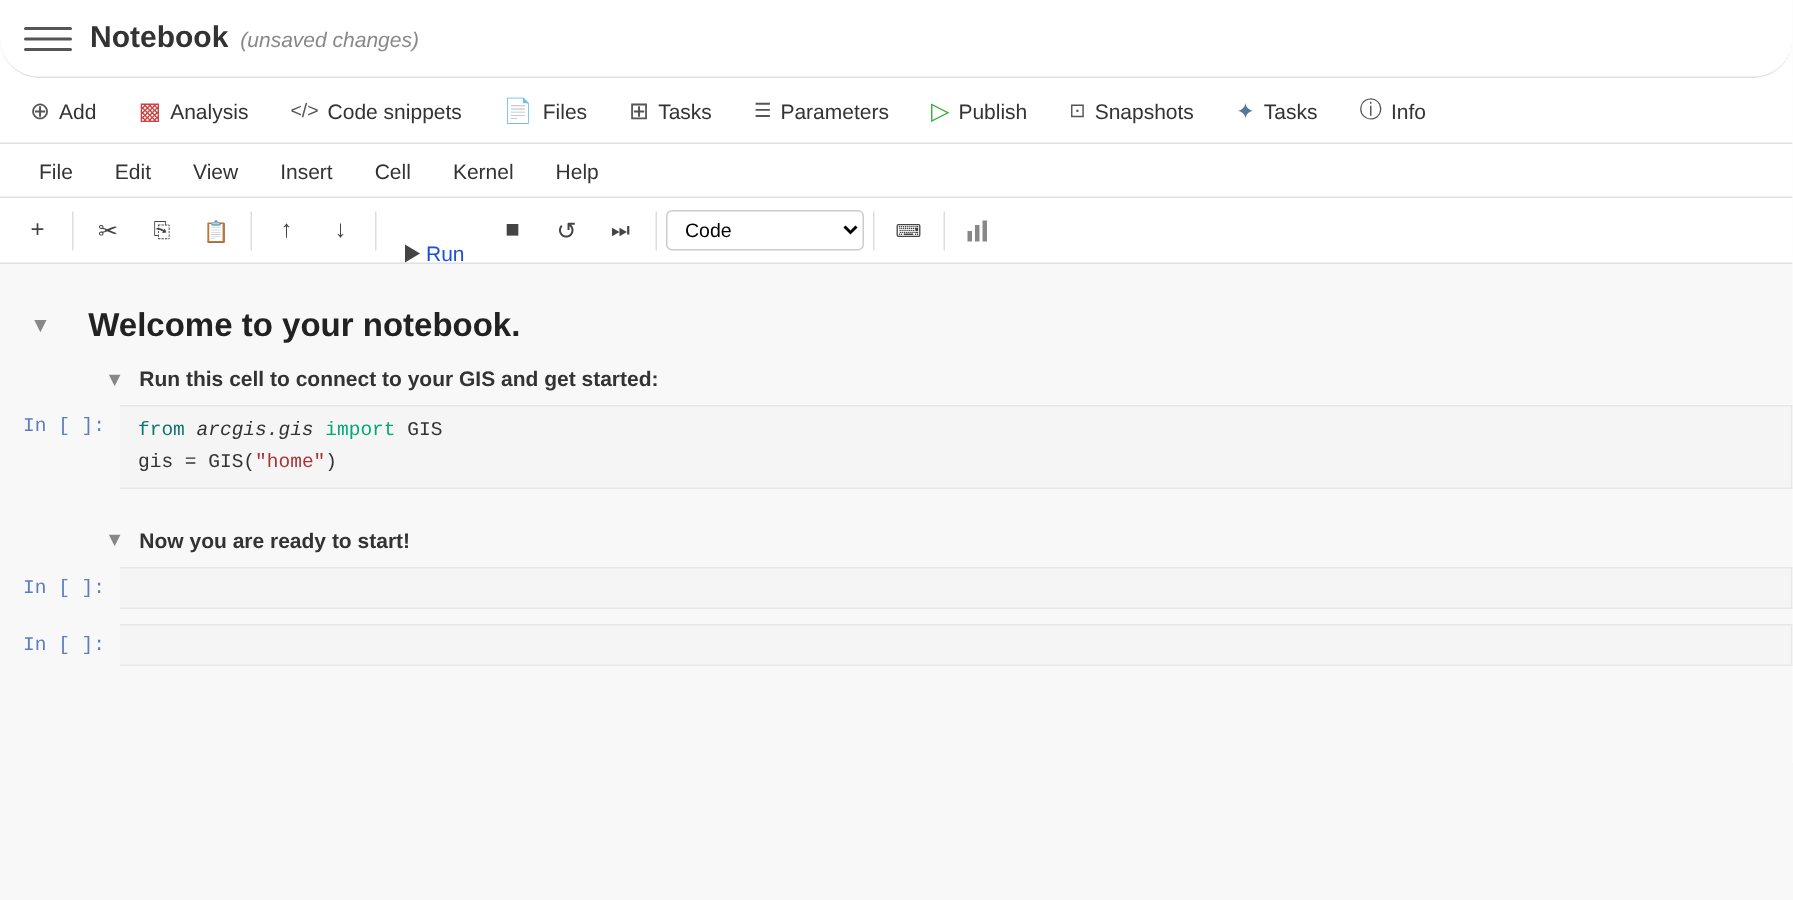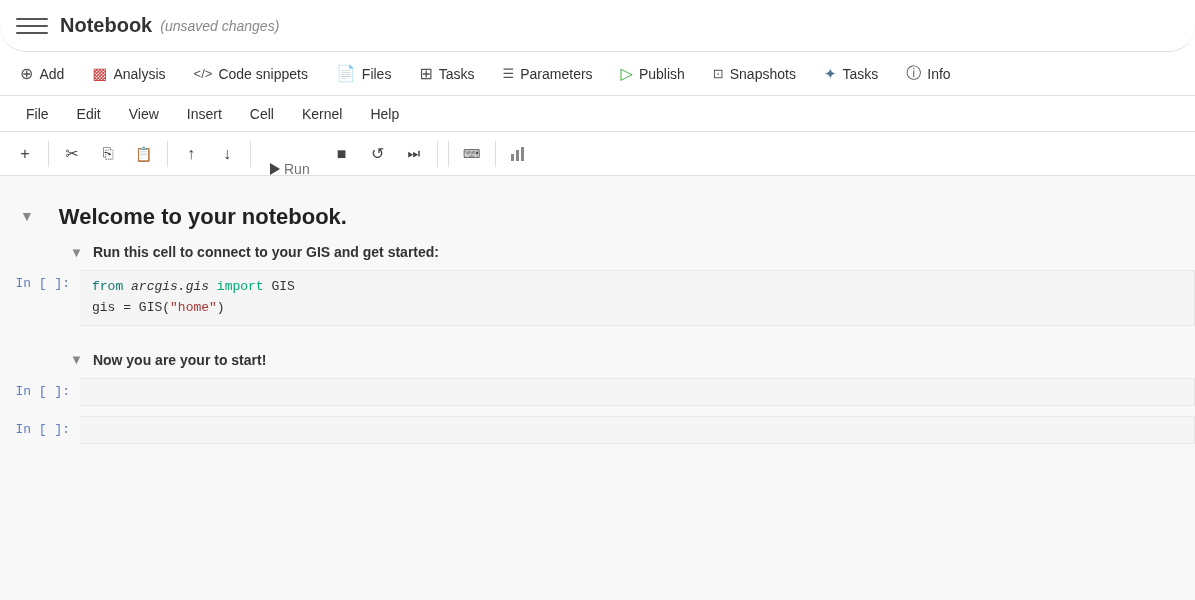--- a/index.html
+++ b/index.html
@@ -88,21 +88,21 @@
       width: 34px; height: 34px;
       display: flex; align-items: center; justify-content: center;
       cursor: pointer; border: 1px solid transparent; background: none;
       border-radius: 4px; font-size: 16px; color: #444;
     }
     .tb-sep { width: 1px; height: 26px; background: #ddd; margin: 0 4px; }
     .tb-run-btn {
       display: flex; align-items: center; gap: 4px;
       padding: 4px 12px; cursor: pointer;
       border: 1px solid transparent; background: none;
-      border-radius: 4px; font-size: 14px; color: #737373; margin-top: 30px;
+      border-radius: 4px; font-size: 14px; color: #1d4ed8; margin-top: 30px;
     }
     .run-triangle { 
       width: 0; height: 0;
       border-top: 6px solid transparent;
       border-bottom: 6px solid transparent;
       border-left: 10px solid #444;
     }
     .cell-type-select {
       padding: 4px 8px;
       border: 1px solid #ccc;
@@ -290,20 +290,25 @@
     <span>Run</span>
   </button>
 
   <button class="tb-btn" title="Stop">■</button>
 
   <button class="tb-btn" title="Restart">↺</button>
 
   <button class="tb-btn" title="Run all" style="font-size:14px;">⏭</button>
   <div class="tb-sep"></div>
 
+  <select class="cell-type-select">
+    <option>Code</option>
+    <option>Markdown</option>
+    <option>Raw NBConvert</option>
+  </select>
   <div class="tb-sep"></div>
 
   <button class="tb-btn" title="Keyboard shortcuts" style="font-size:12px;">⌨</button>
   <div class="tb-sep"></div>
 
   <button class="tb-btn" title="Visualize">
     <svg width="18" height="16" viewBox="0 0 18 16">
       <rect x="1" y="8" width="3" height="7" fill="#888"></rect>
       <rect x="6" y="4" width="3" height="11" fill="#888"></rect>
       <rect x="11" y="1" width="3" height="14" fill="#888"></rect>
@@ -337,21 +342,21 @@
       <div>
         <span class="code-var">gis </span>
         <span class="code-eq">= </span>
         <span class="code-class">GIS(</span><span class="code-str">"home"</span><span class="code-class">)</span>
       </div>
     </div>
   </div>
 
   <div class="sub-heading" style="display:flex; align-items:center; padding-left: 70px; margin-top: 20px;">
     <span class="sub-collapse-arrow">▼</span>
-    <span class="sub-heading-text">Now you are your to start!</span>
+    <span class="sub-heading-text">Now you are ready to start!</span>
   </div>
 
   <div class="code-cell">
     <div class="cell-label">
       <span style="color:#5c7dc0;">In [ ]:</span>
     </div>
     <div class="cell-content-empty"></div>
   </div>
 
   <div class="code-cell" style="margin-top: 10px;">

